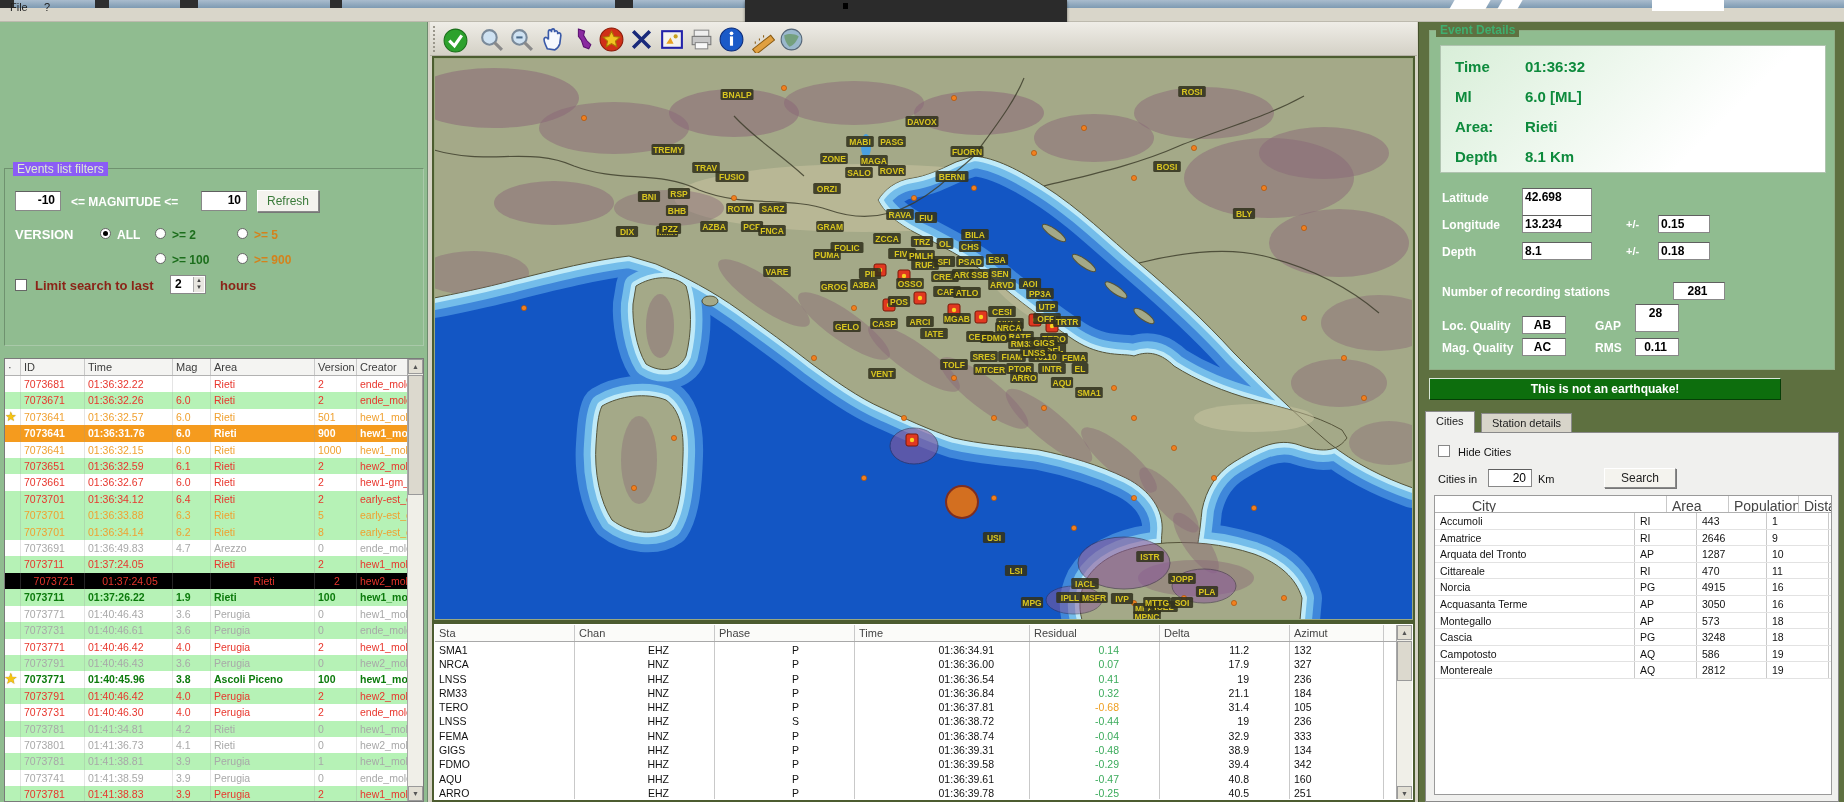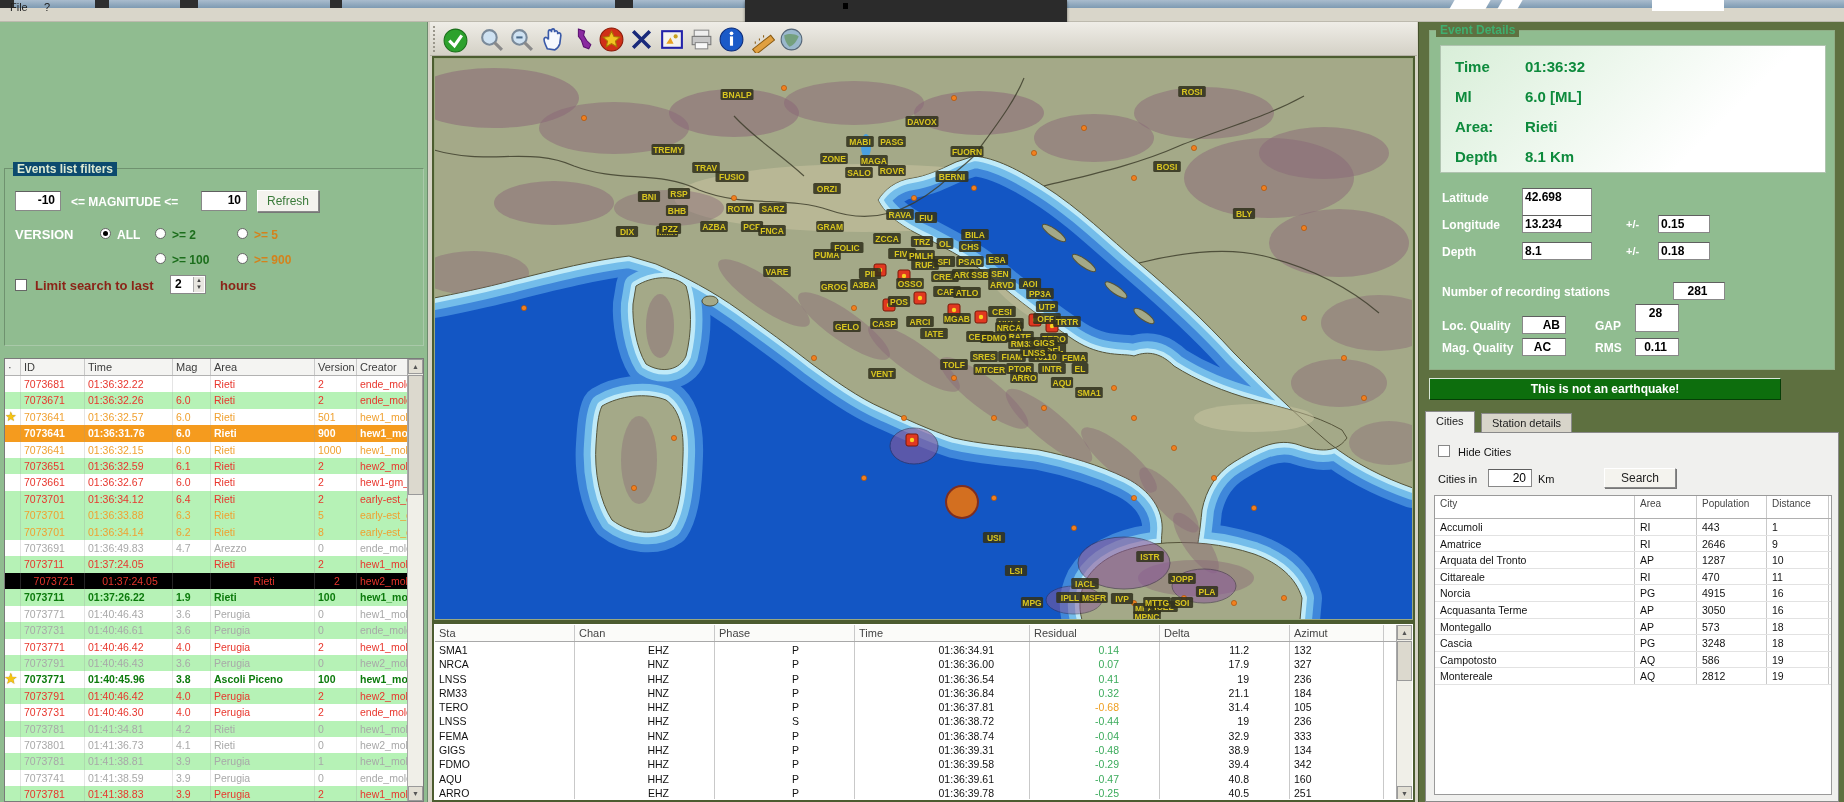--- a/index.html
+++ b/index.html
@@ -13,21 +13,21 @@
   #menubar { left:0; top:8px; width:1844px; height:14px; background:#d9d6ca; border-bottom:1px solid #bdbaae; }
   .menu-item { position:absolute; top:1px; font-size:11px; color:#222; padding:0 6px; }
   #overlay-window { left:745px; top:0; width:322px; height:29px; background:#2b2b2b; border-radius:0 0 3px 3px; box-shadow:0 1px 3px rgba(0,0,0,.5); }
   #overlay-dot { left:843px; top:3px; width:5px; height:6px; background:#000; }
   .white-artifact { background:#fff; top:0; }
 
   
   .panel-green { background:#90bc90; }
   #left-panel { left:0; top:22px; width:428px; height:780px; border-right:1px solid #6d8a6d; }
   .groupbox { position:absolute; border:1px solid #a9c9a9; border-top-color:#6f926f; border-left-color:#6f926f; }
-  .groupbox .legend { position:absolute; top:-7px; left:8px; background:#0c4a6e; padding:0 4px; font-weight:bold; font-size:12px; }
+  .groupbox .legend { position:absolute; top:-7px; left:8px; background:#8b5cf6; padding:0 4px; font-weight:normal; font-size:12px; }
   #date-group { left:8px; top:16px; width:414px; height:90px; }
   #date-label { left:6px; top:26px; color:#c6d8c0; font-weight:bold; font-size:14px; }
   .combo { background:#fff; border:1px solid #7a7a7a; display:flex; align-items:center; font-size:11px; }
   #date-combo { left:38px; top:27px; width:148px; height:18px; padding-left:4px; }
   #date-combo .cal { width:11px; height:11px; border:1px solid #888; background:linear-gradient(#fff 3px,#cfe0ef 3px); margin-left:4px; }
   #date-combo .arr { margin-left:3px; font-size:8px; color:#333; }
   #utc-time { left:4px; top:56px; color:#157a15; font-weight:bold; font-size:21px; }
   .green-btn { position:absolute; background:#0d6e0d; border:1px solid #d8e8d8; border-bottom-color:#063f06; border-right-color:#063f06; color:#fff; font-weight:bold; font-size:12px; text-align:center; cursor:pointer; }
   #pause-btn { left:8px; top:108px; width:414px; height:22px; line-height:20px; }
 
@@ -82,21 +82,21 @@
   #ed-info { position:absolute; left:10px; top:14px; width:386px; height:128px; background:linear-gradient(135deg,#d8eed8,#ffffff 70%); border:1px solid #b0c4b0; }
   .ed-row { position:absolute; left:14px; color:#0d8a3c; font-weight:bold; font-size:15px; }
   .ed-row .val { position:absolute; left:70px; white-space:nowrap; }
   .fld-label { position:absolute; color:#fff; font-weight:bold; font-size:12px; }
   .pm { position:absolute; color:#fff; font-weight:bold; font-size:11px; }
   #not-eq-btn { left:10px; top:356px; width:352px; height:22px; line-height:20px; }
   .tab { position:absolute; height:20px; padding:3px 10px 0 10px; font-size:11px; border:1px solid #8a8a8a; border-bottom:none; background:#d8d5ca; color:#222; cursor:pointer; }
   .tab.active { background:#f0f0ee; height:22px; z-index:2; font-weight:normal; }
   #tab-panel { left:6px; top:410px; width:414px; height:370px; background:#f0f0ee; border:1px solid #8a8a8a; }
   #cities-table { position:absolute; left:8px; top:62px; width:398px; height:300px; background:#fff; border:1px solid #9a9a9a; overflow:hidden; }
-  .ct-header { display:flex; height:23px; border-bottom:1px solid #b0b0b0; color:#444; font-size:10px; }
+  .ct-header { display:flex; height:17px; border-bottom:1px solid #b0b0b0; color:#444; font-size:14px;padding-left:32px; }
   .ct-header > div, .ct-row > div { border-right:1px solid #c9c9c9; padding:2px 0 0 5px; overflow:hidden; white-space:nowrap; }
   .ct-row { display:flex; height:16.6px; font-size:10.5px; color:#111; border-bottom:1px solid #e2e2e2; }
   .cc0{width:200px;flex:none;} .cc1{width:62px;flex:none;} .cc2{width:70px;flex:none;} .cc3{width:62px;flex:none;}
 
   .map-sans { font-family:"Liberation Sans", sans-serif; }
 </style>
 </head>
 <body>
 
 <div class="abs" id="titlebar"></div>
@@ -967,21 +967,21 @@
     <div class="tbox" style="left:92px;top:184px;width:70px;height:18px;text-align:left;">13.234</div>
     <div class="pm" style="left:196px;top:187px;">+/-</div>
     <div class="tbox" style="left:228px;top:184px;width:52px;height:18px;text-align:left;">0.15</div>
     <div class="fld-label" style="left:12px;top:214px;">Depth</div>
     <div class="tbox" style="left:92px;top:211px;width:70px;height:18px;text-align:left;">8.1</div>
     <div class="pm" style="left:196px;top:214px;">+/-</div>
     <div class="tbox" style="left:228px;top:211px;width:52px;height:18px;text-align:left;">0.18</div>
     <div class="fld-label" style="left:12px;top:254px;">Number of recording stations</div>
     <div class="tbox" style="left:243px;top:251px;width:52px;height:18px;text-align:center;">281</div>
     <div class="fld-label" style="left:12px;top:288px;">Loc. Quality</div>
-    <div class="tbox" style="left:92px;top:285px;width:44px;height:18px;text-align:right;">AB</div>
+    <div class="tbox" style="left:92px;top:285px;width:44px;height:18px;text-align:center;">AB</div>
     <div class="fld-label" style="left:165px;top:288px;">GAP</div>
     <div class="tbox" style="left:205px;top:273px;width:44px;height:28px;text-align:center;">28</div>
     <div class="fld-label" style="left:12px;top:310px;">Mag. Quality</div>
     <div class="tbox" style="left:92px;top:307px;width:44px;height:18px;text-align:center;">AC</div>
     <div class="fld-label" style="left:165px;top:310px;">RMS</div>
     <div class="tbox" style="left:205px;top:307px;width:44px;height:18px;text-align:center;">0.11</div>
   </div>
 
   <div class="green-btn" id="not-eq-btn">This is not an earthquake!</div>
 

